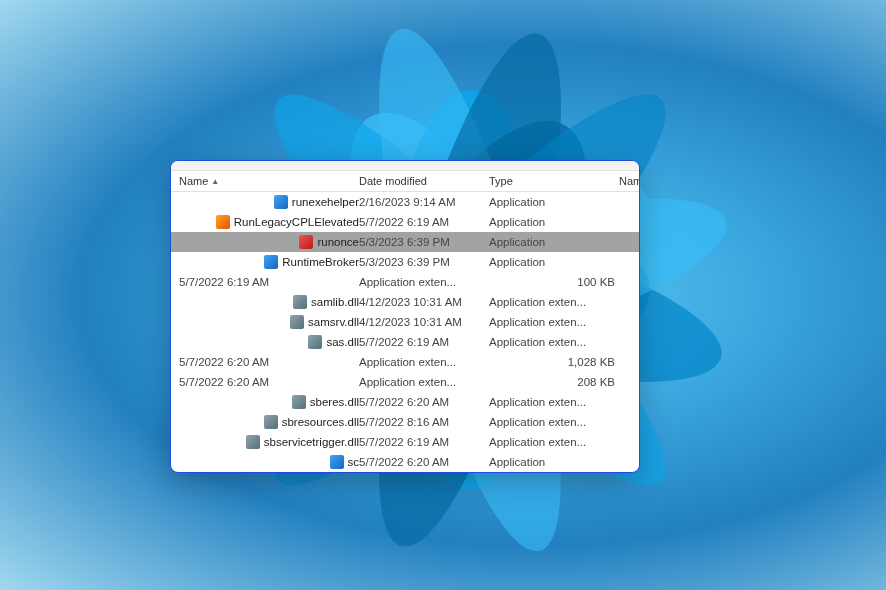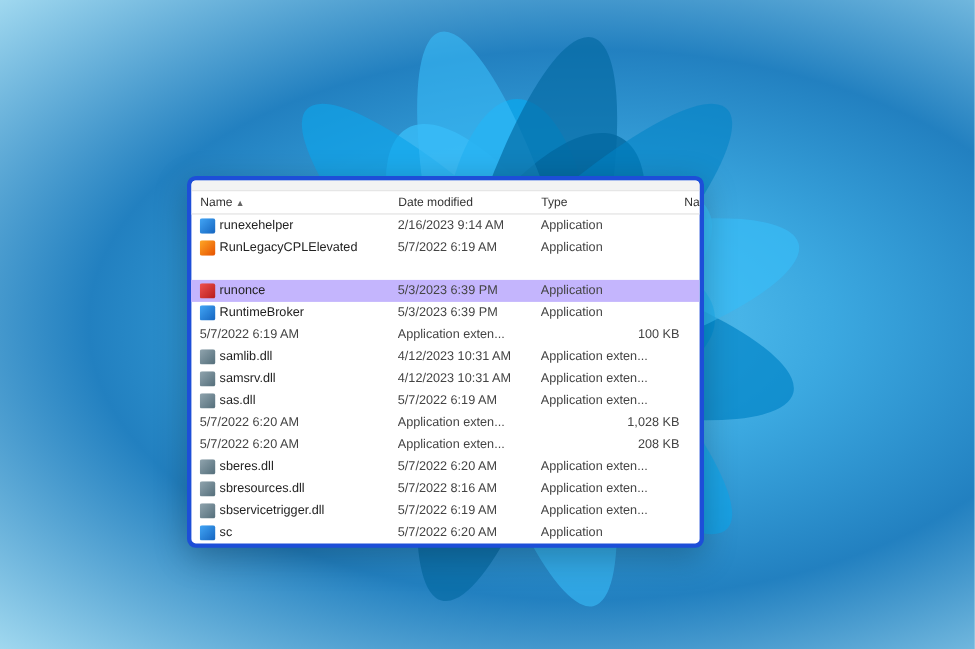--- a/index.html
+++ b/index.html
@@ -29,21 +29,21 @@
       width: 820px;
       height: 660px;
     }
 
     .explorer-window {
       position: absolute;
       top: 160px;
       left: 170px;
       width: 470px;
       background: #fff;
-      border: 4px solid #1d4ed8;
+      border: 1px solid #1d4ed8;
       border-radius: 8px;
       box-shadow: 0 8px 30px rgba(0,0,0,0.25);
       overflow: hidden;
     }
 
     .title-bar {
       height: 10px;
       background: #f3f3f3;
       border-bottom: 1px solid #e0e0e0;
       display: flex;
@@ -82,29 +82,29 @@
       display: grid;
       grid-template-columns: 180px 130px 130px 70px;
       padding: 2px 8px;
       align-items: center;
       min-height: 20px;
       font-size: 11.5px;
       color: #222;
     }
 
     .file-row.selected {
-      background: #c4b5fd;
-      margin-top: 19px;
+      background: #a3a3a3;
     }
 
     .file-name {
       display: flex;
       align-items: center;
       gap: 4px;
       overflow: hidden;
+      justify-content: flex-end;
     }
 
     .file-icon {
       width: 14px;
       height: 14px;
       flex-shrink: 0;
       display: flex;
       align-items: center;
       justify-content: center;
       font-size: 10px;

